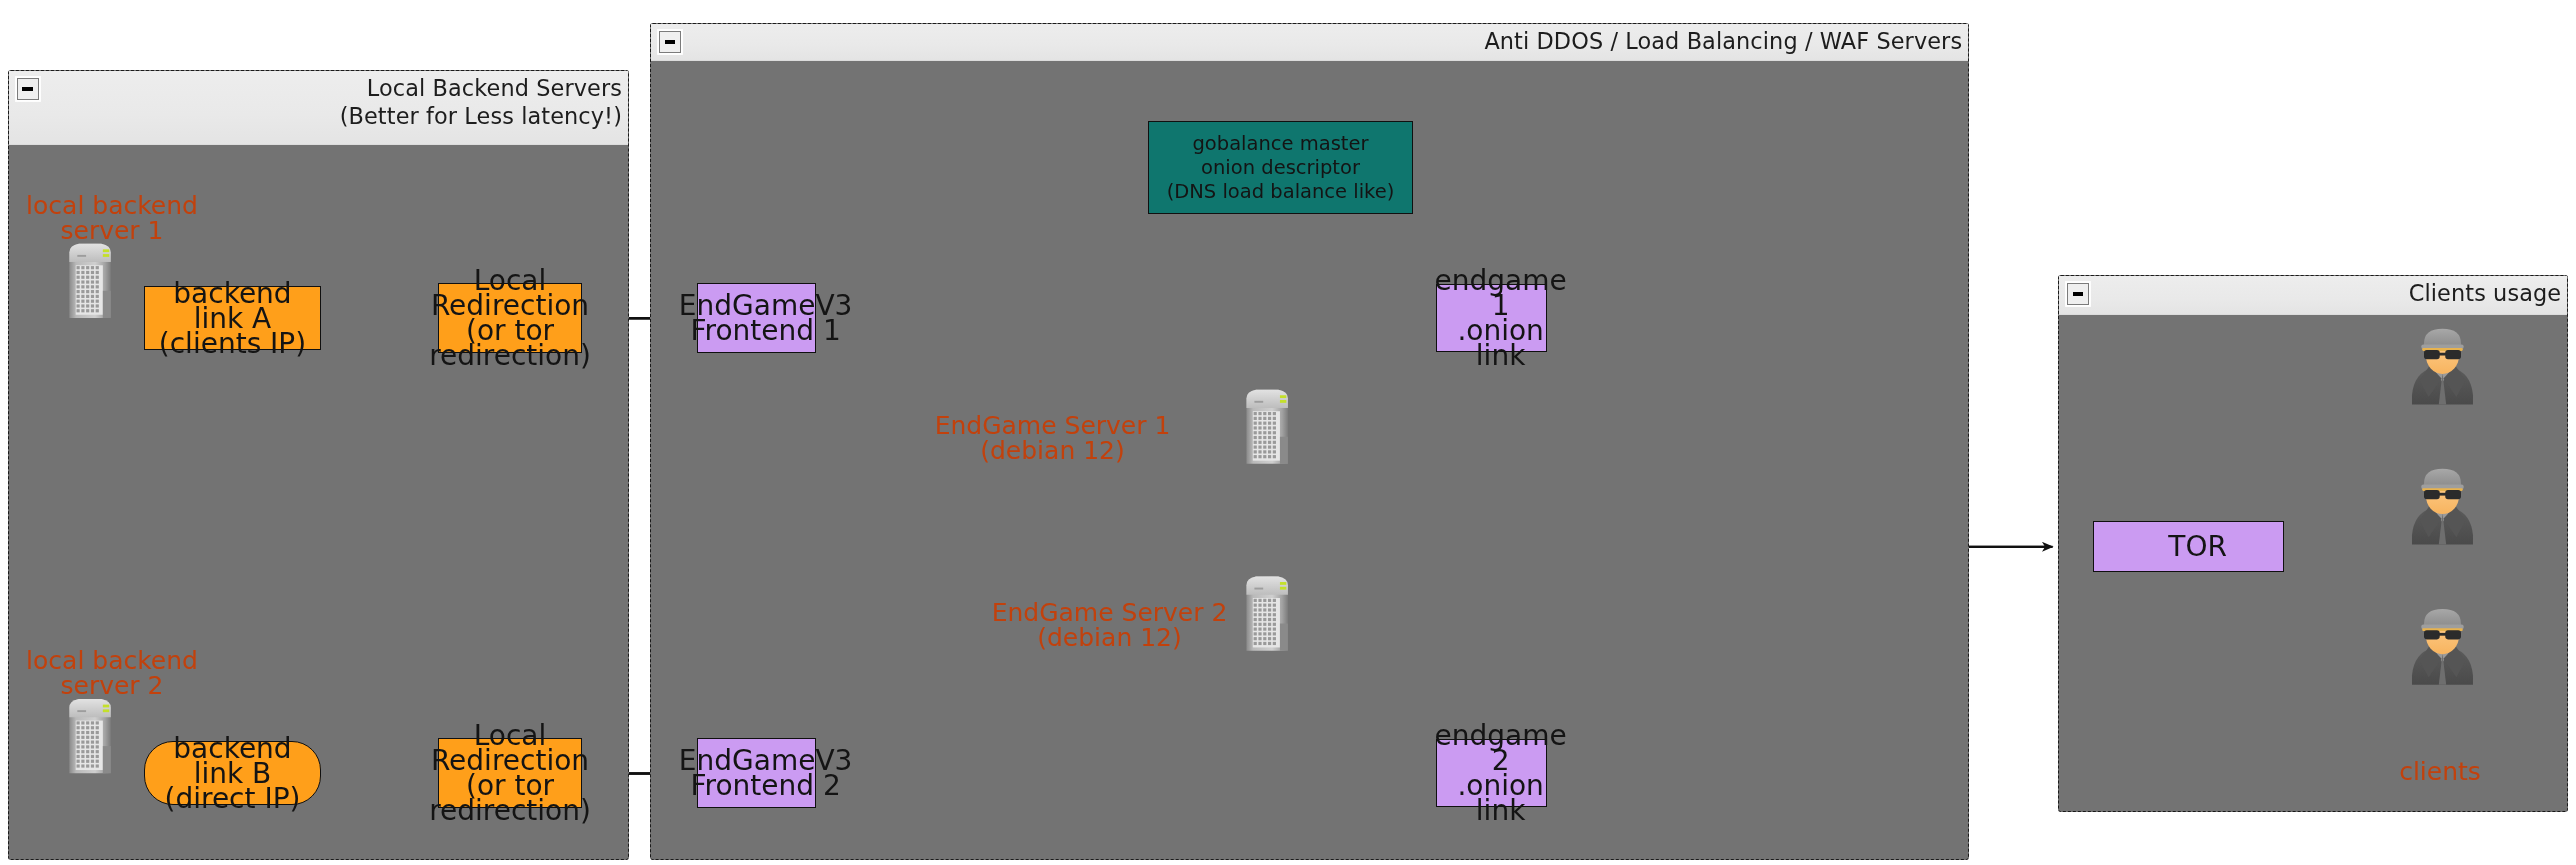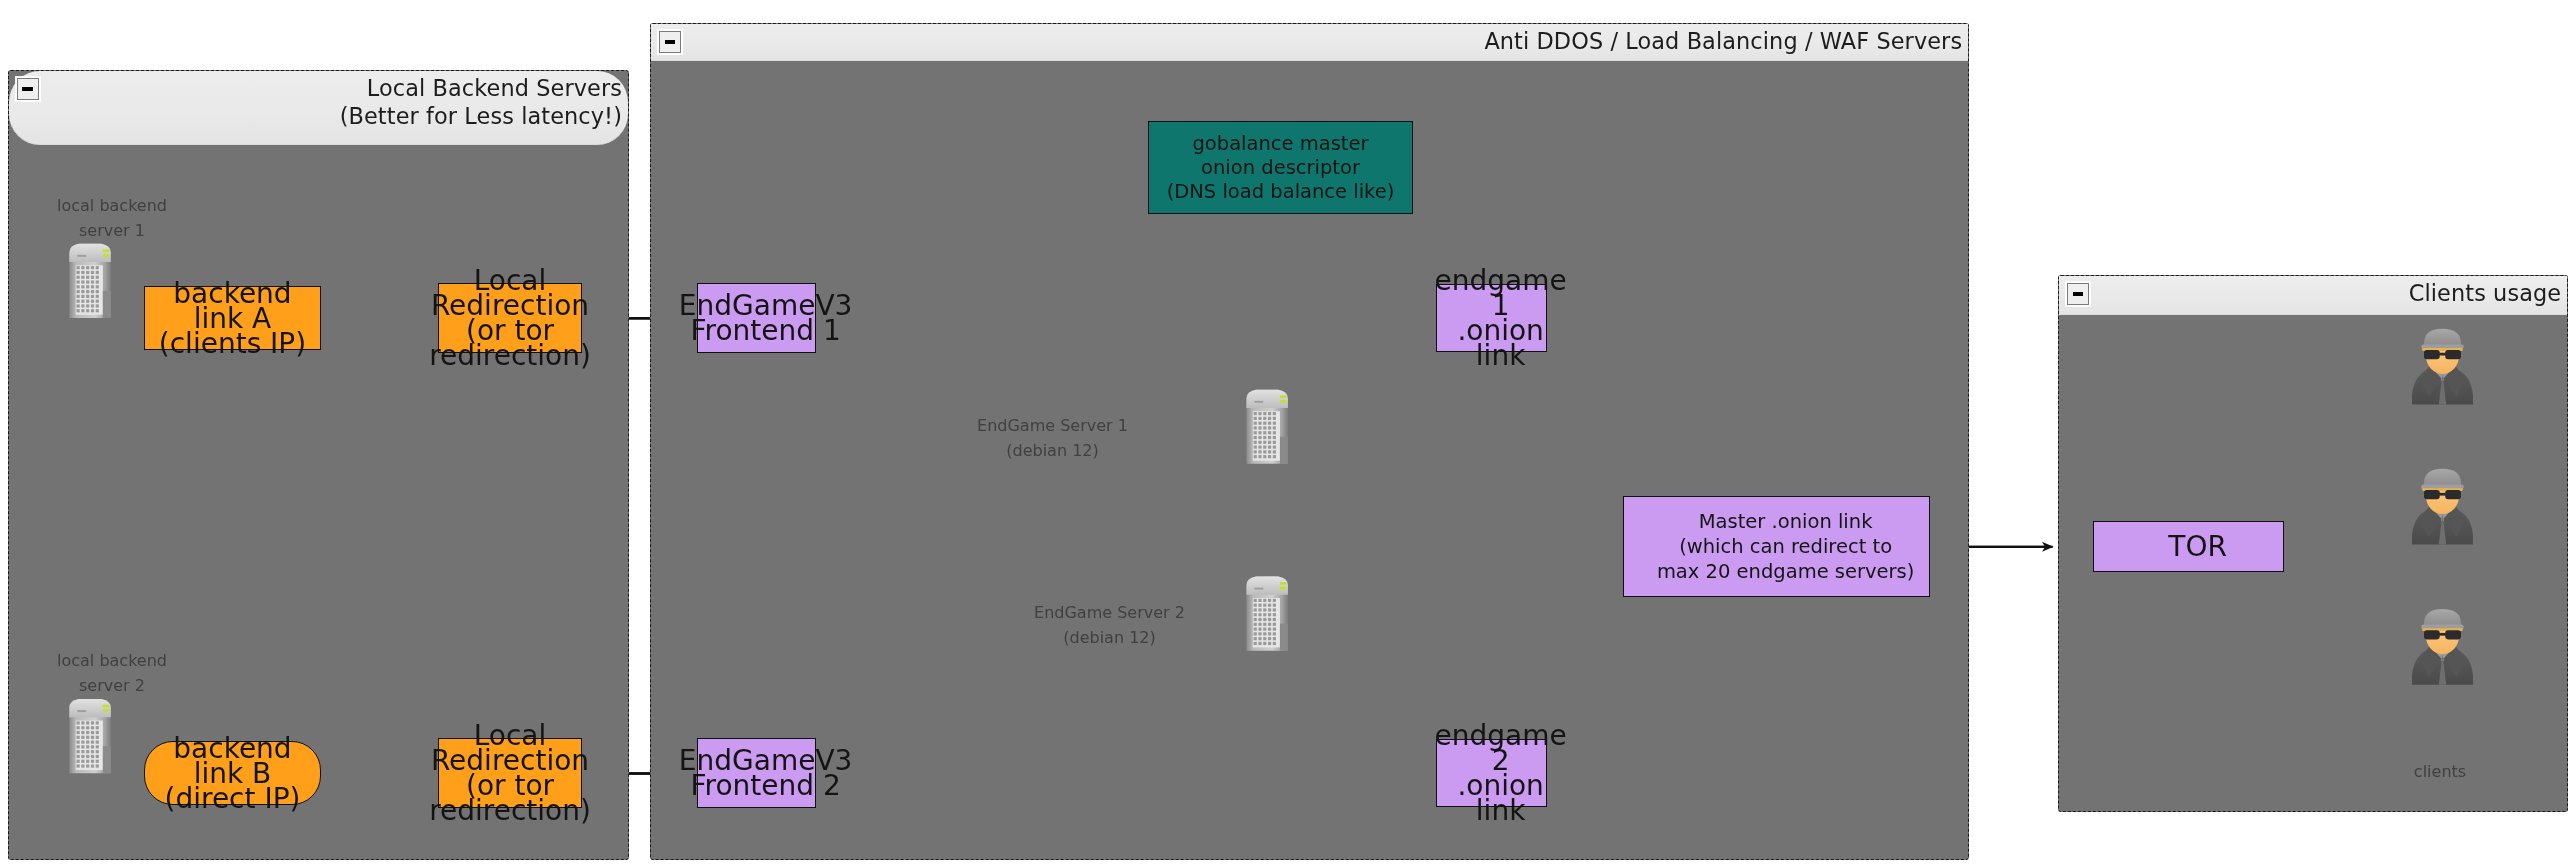--- a/index.html
+++ b/index.html
@@ -85,23 +85,23 @@
     padding: 1.9px 5.8px;
   }
   .node.orange { background: #FF9F1A; }
   .node.purple { background: #CB9BF2; padding-left: 24px; }
   .node.cyan   { background: #0f766e; }
 
   
   .label {
     position: absolute;
     text-align: center;
-    font-size: 16px;
+    font-size: 25px;
     line-height: 25px;
-    color: #404040;
+    color: #c2410c;
     white-space: pre-line;
   }
 
   
   .layer {
     position: absolute;
     left: 0;
     top: 0;
     width: 2576px;
     height: 866px;
@@ -161,21 +161,21 @@
       <line x1="1984" y1="562" x2="2110" y2="562" marker-end="url(#ah)"></line>
       <line x1="2108" y1="562" x2="1986" y2="562" marker-end="url(#ah)"></line>
 
       <line x1="2478" y1="448" x2="2400" y2="556" marker-end="url(#ah)"></line>
       <line x1="2450" y1="562" x2="2400" y2="562" marker-end="url(#ah)"></line>
       <line x1="2478" y1="676" x2="2400" y2="570" marker-end="url(#ah)"></line>
     </g>
   </svg>
 
   <div class="pkg" style="left:7.8px; top:70px; width:621px; height:790px;">
-    <div class="pkg-head" style="height:74px;border-radius:31px;">
+    <div class="pkg-head" style="height:74px;">
       <span class="pkg-title">Local Backend Servers
 (Better for Less latency!)</span>
     </div>
     <div class="minus-btn">
         <i></i>
       </div>
   </div>
 
   <div class="pkg" style="left:650px; top:23px; width:1319px; height:837px;">
     <div class="pkg-head" style="height:37px;">
@@ -361,20 +361,17 @@
   <div class="node purple" style="left:1436px; top:284px; width:111px; height:68px;">endgame 1
 .onion link</div>
 
   <div class="node purple" style="left:1436px; top:739px; width:111px; height:68px;">endgame 2
 .onion link</div>
 
   <div class="node cyan" style="left:1148px; top:121px; width:265px; height:93px; font-size:19.5px; line-height:24px;">gobalance master
 onion descriptor
 (DNS load balance like)</div>
 
-  <div class="node purple" style="left:1623px; top:496px; width:307px; height:101px; font-size:19.5px; line-height:25px;">Master .onion link
-(which can redirect to
-max 20 endgame servers)</div>
 
   <div class="node purple" style="left:2093px; top:521px; width:191px; height:51px;">TOR</div>
 
 </div>
 
 
 </body></html>

